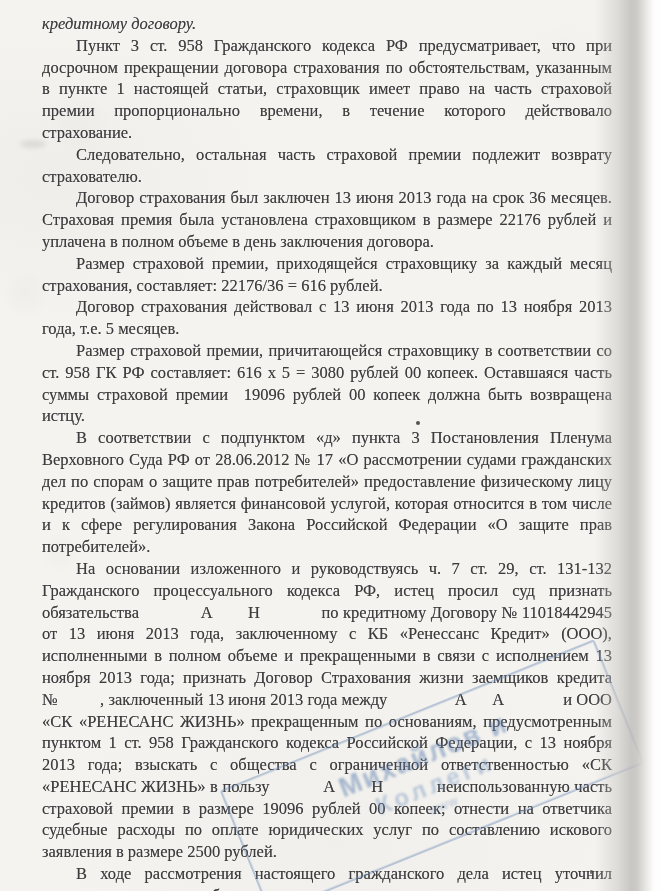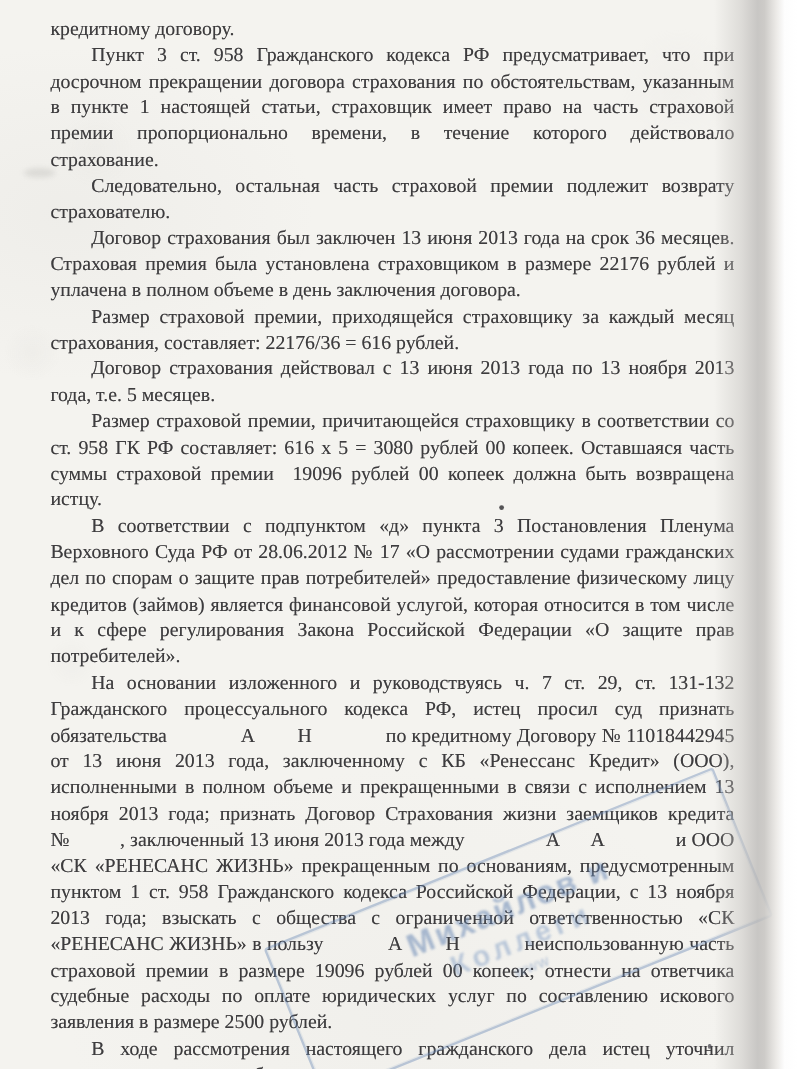--- a/index.html
+++ b/index.html
@@ -25,21 +25,21 @@
       radial-gradient(circle 26px at 9% 62%, rgba(170,168,165,.10), rgba(0,0,0,0) 80%),
       radial-gradient(circle 60px at 85% 8%, rgba(225,223,219,.35), rgba(0,0,0,0) 80%);
   }
   .text-block{
     position:absolute;left:42px;top:13px;width:570px;
     font-size:16.5px;line-height:21.8px;color:#3d3c3e;
     text-align:justify;
     text-shadow:0 0 .45px rgba(70,68,70,.55);
   }
   .text-block p{margin:0;text-indent:34px;}
-  .text-block p:first-child{text-indent:0;}
+  .text-block p:first-child{text-indent:0;font-style:italic;}
   
   .watermark{
     position:absolute;left:230px;top:650px;width:400px;height:130px;
     transform:rotate(-22deg);transform-origin:50% 50%;
     transform:translate(0,60px) rotate(-22deg);
     border:2.5px solid rgba(106,136,181,.42);
     border-radius:3px;
     box-shadow:inset 0 0 0 1px rgba(140,165,200,.15);
     display:flex;flex-direction:column;align-items:center;justify-content:center;
     pointer-events:none;

